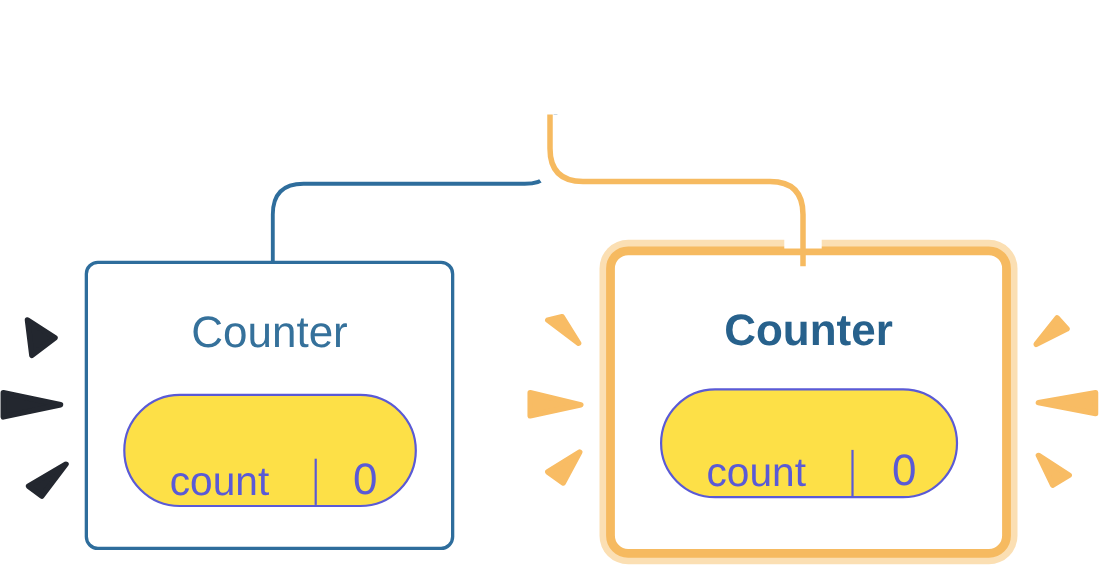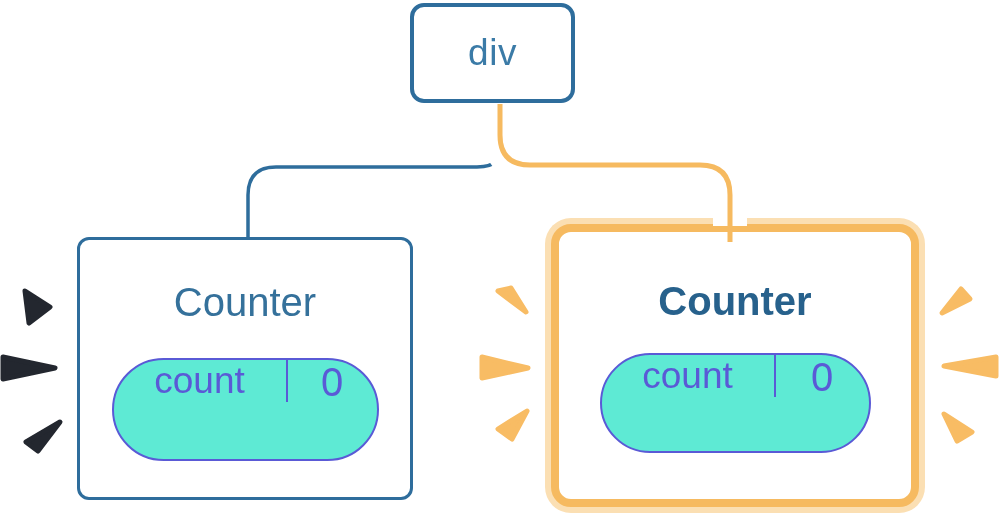--- a/index.html
+++ b/index.html
@@ -22,41 +22,38 @@
   #left-card .card-title{font-size:40px;font-weight:500;color:var(--title-left);line-height:48px;}
   #left-card .pill{margin-top:32px;}
 
   #right-card{left:551px;top:224px;width:368px;height:283px;border:8px solid var(--orange);
     border-radius:20px;box-shadow:0 0 0 6px var(--pale-orange);
     display:flex;flex-direction:column;align-items:center;padding-top:45px;}
   #right-card .card-title{font-size:40px;font-weight:700;color:var(--title-right);line-height:48px;}
   #right-card .pill{margin-top:28px;}
 
   .pill{box-sizing:border-box;border:2.5px solid var(--indigo);border-radius:999px;
-    display:flex;align-items:flex-start;background:#5eead4;}
+    display:flex;align-items:flex-end;background:#fde047;}
   #left-card .pill{width:267px;height:103px;}
   #right-card .pill{width:271px;height:100px;}
   .pill .state-name{display:flex;align-items:center;justify-content:center;
     border-right:2.5px solid var(--indigo);color:var(--indigo-text);font-size:37px;}
   #left-card .state-name{width:172px;} #right-card .state-name{width:172px;}
   .pill .state-value{flex:1;display:flex;align-items:center;justify-content:center;
     color:var(--indigo-text);font-size:40px;}
 </style>
 </head>
 <body>
 
 <div id="stage">
 
   <svg class="layer" viewBox="0 0 999 515">
     <path d="M 505 104 L 505 139 Q 505 167 477 167 L 276 167 Q 248 167 248 195 L 248 240" fill="none" stroke="#2E6D9C" stroke-width="3.5"></path>
   </svg>
 
-  <div class="node-box" id="root-node">
-    <span class="node-label">div</span>
-  </div>
 
   <div class="node-box" id="left-card">
     <span class="card-title">Counter</span>
     <div class="pill">
       <span class="state-name">count</span>
       <span class="state-value">0</span>
     </div>
   </div>
 
   <div class="node-box" id="right-card">

